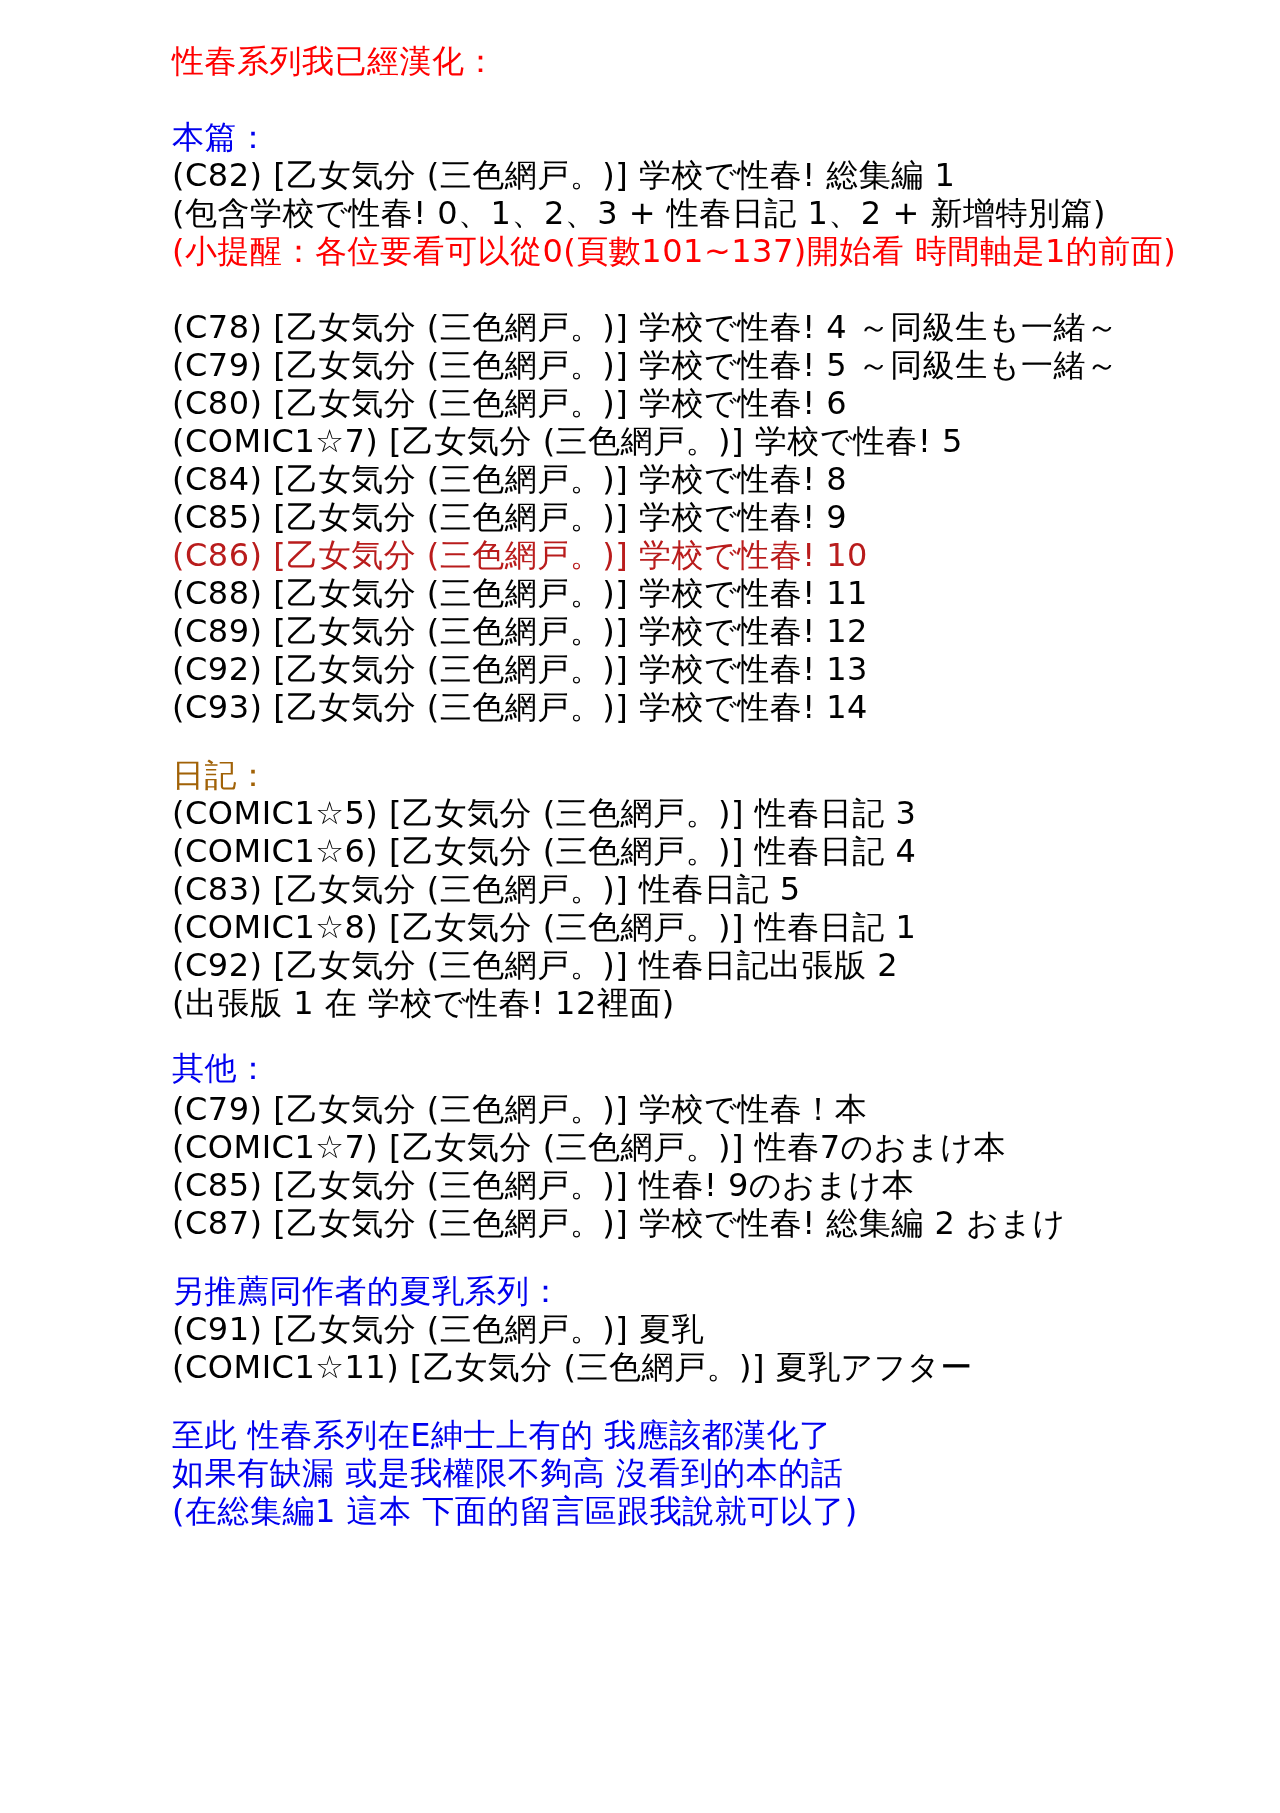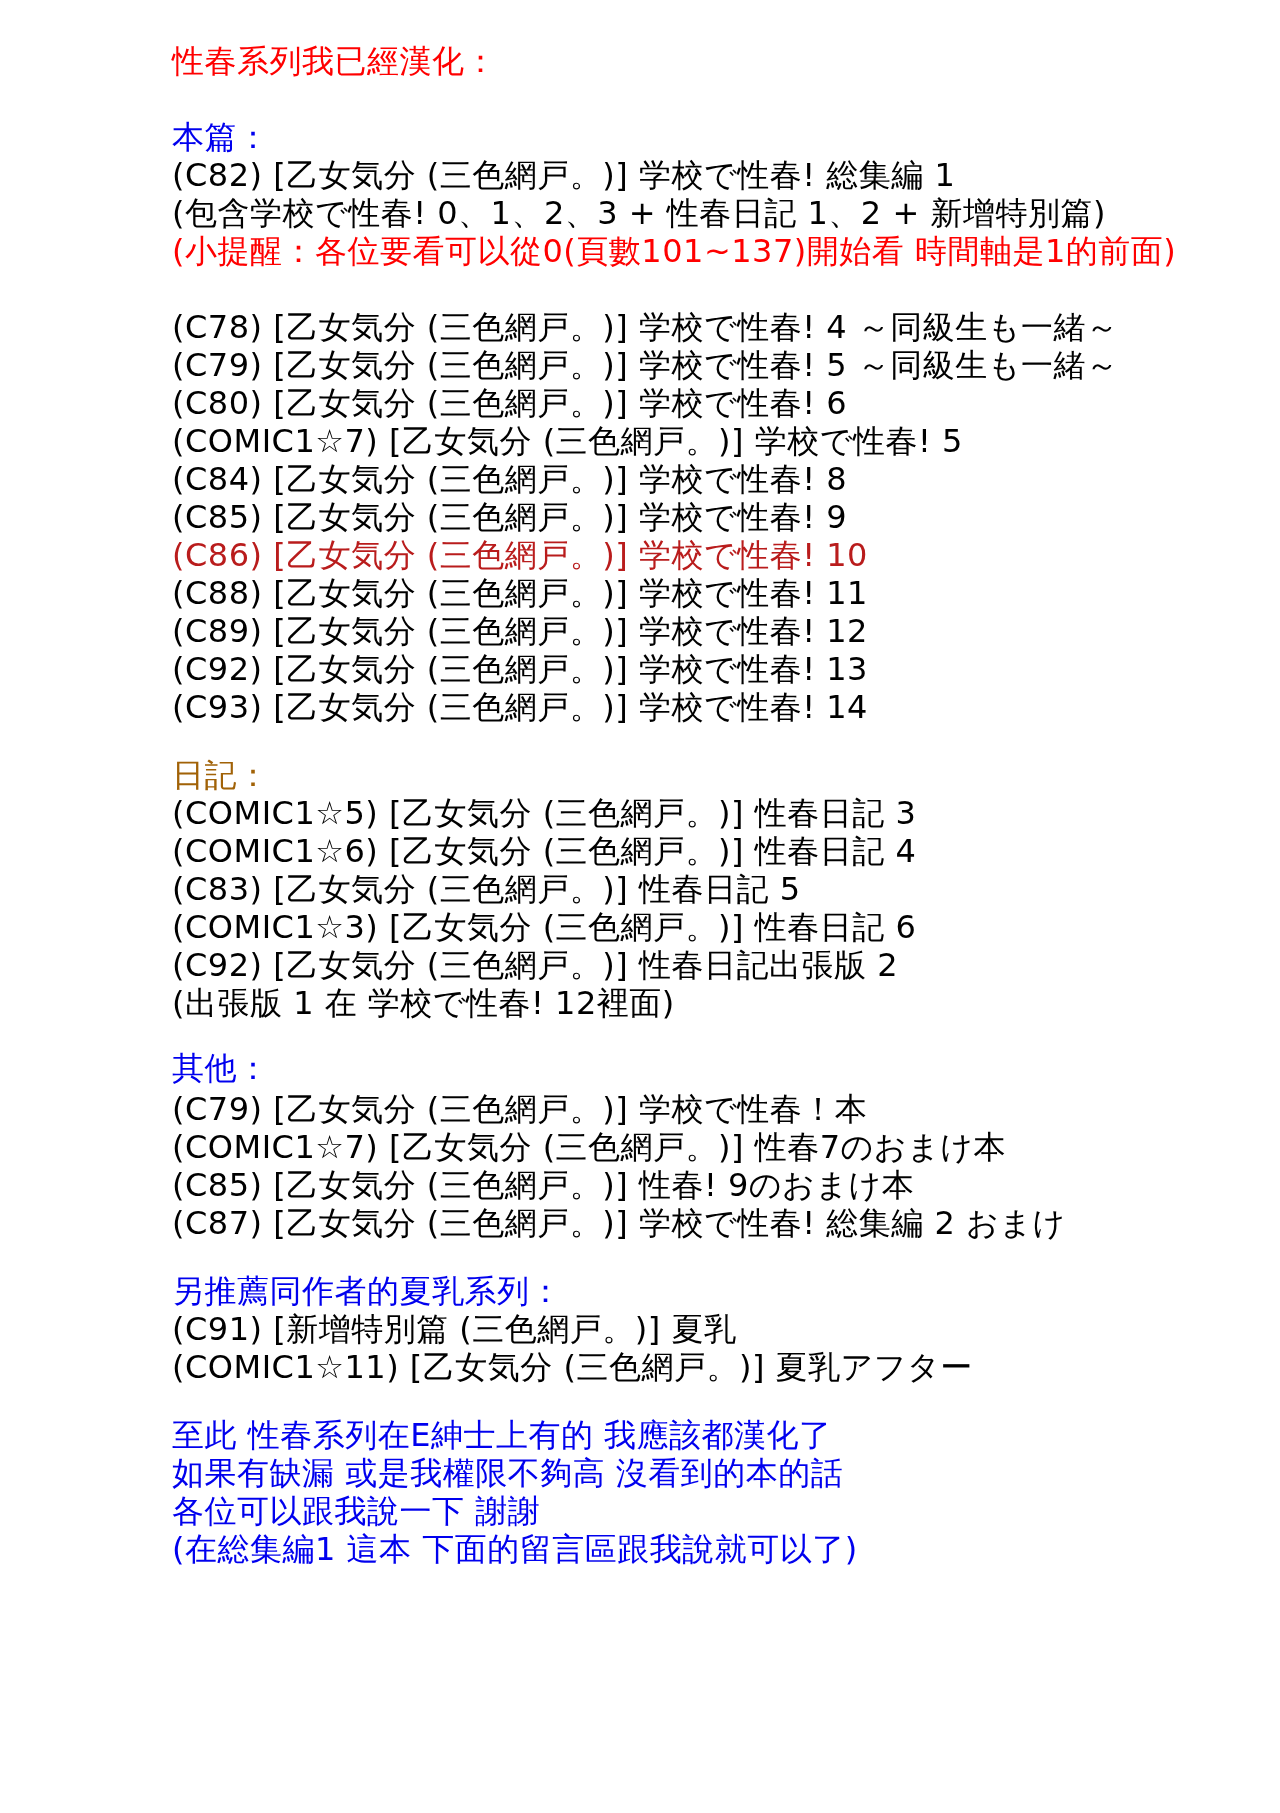--- a/index.html
+++ b/index.html
@@ -53,39 +53,38 @@
         <div class="line" style="color: rgb(0, 0, 0);">(C89) [乙女気分 (三色網戸。)] 学校で性春! 12</div>
         <div class="line" style="color: rgb(0, 0, 0);">(C92) [乙女気分 (三色網戸。)] 学校で性春! 13</div>
         <div class="line" style="color: rgb(0, 0, 0);">(C93) [乙女気分 (三色網戸。)] 学校で性春! 14</div>
       </div>
       <div class="spacer-sm"></div>
       <div class="block">
         <div class="line" style="color: #a16207;">日記：</div>
         <div class="line" style="color: rgb(0, 0, 0);">(COMIC1☆5) [乙女気分 (三色網戸。)] 性春日記 3</div>
         <div class="line" style="color: rgb(0, 0, 0);">(COMIC1☆6) [乙女気分 (三色網戸。)] 性春日記 4</div>
         <div class="line" style="color: rgb(0, 0, 0);">(C83) [乙女気分 (三色網戸。)] 性春日記 5</div>
-        <div class="line" style="color: rgb(0, 0, 0);">(COMIC1☆3) [乙女気分 (三色網戸。)] 性春日記 6</div>
+        <div class="line" style="color: rgb(0, 0, 0);">(COMIC1☆8) [乙女気分 (三色網戸。)] 性春日記 1</div>
         <div class="line" style="color: rgb(0, 0, 0);">(C92) [乙女気分 (三色網戸。)] 性春日記出張版 2</div>
         <div class="line" style="color: rgb(0, 0, 0);">(出張版 1 在 学校で性春! 12裡面)</div>
       </div>
       <div class="spacer-sm"></div>
       <div class="block">
         <div class="line" style="color: rgb(0, 0, 238); font-family: Liberation Mono, monospace;">其他：</div>
         <div class="line" style="color: rgb(0, 0, 0);">(C79) [乙女気分 (三色網戸。)] 学校で性春！本</div>
         <div class="line" style="color: rgb(0, 0, 0);">(COMIC1☆7) [乙女気分 (三色網戸。)] 性春7のおまけ本</div>
         <div class="line" style="color: rgb(0, 0, 0);">(C85) [乙女気分 (三色網戸。)] 性春! 9のおまけ本</div>
         <div class="line" style="color: rgb(0, 0, 0);">(C87) [乙女気分 (三色網戸。)] 学校で性春! 総集編 2 おまけ</div>
       </div>
       <div class="spacer-sm"></div>
       <div class="block">
         <div class="line" style="color: rgb(0, 0, 238);">另推薦同作者的夏乳系列：</div>
-        <div class="line" style="color: rgb(0, 0, 0);">(C91) [新增特別篇 (三色網戸。)] 夏乳</div>
+        <div class="line" style="color: rgb(0, 0, 0);">(C91) [乙女気分 (三色網戸。)] 夏乳</div>
         <div class="line" style="color: rgb(0, 0, 0);">(COMIC1☆11) [乙女気分 (三色網戸。)] 夏乳アフター</div>
       </div>
       <div class="spacer-sm"></div>
     </div>
   <div id="footer">
       <div class="line" style="color: rgb(0, 0, 238);">至此 性春系列在E紳士上有的 我應該都漢化了</div>
       <div class="line" style="color: rgb(0, 0, 238);">如果有缺漏 或是我權限不夠高 沒看到的本的話</div>
-      <div class="line" style="color: rgb(0, 0, 238);">各位可以跟我說一下 謝謝</div>
       <div class="line" style="color: rgb(0, 0, 238);">(在総集編1 這本 下面的留言區跟我說就可以了)</div>
     </div>
 </div>
 
 </body></html>

